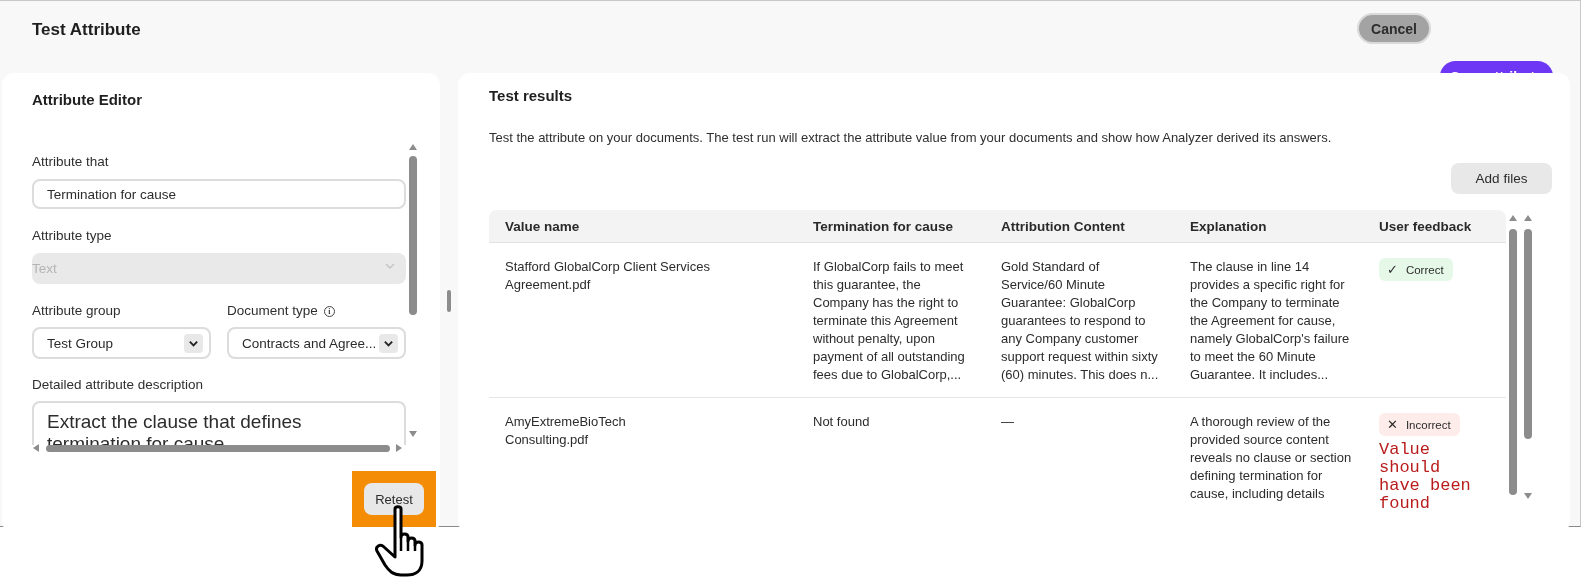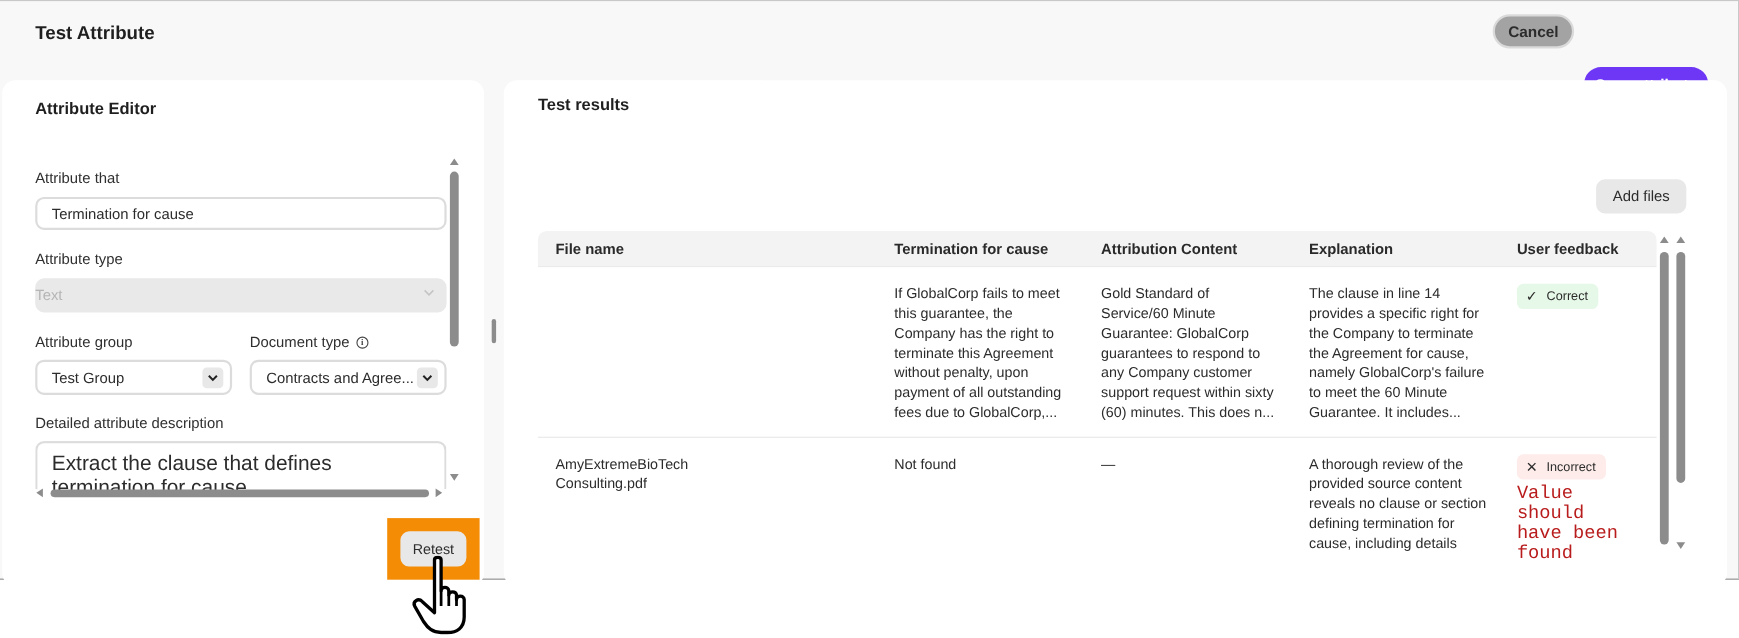--- a/index.html
+++ b/index.html
@@ -67,21 +67,21 @@
     .arrow-right { position: absolute; width: 0; height: 0; border-top: 4px solid transparent; border-bottom: 4px solid transparent; border-left: 6px solid #8c8c8c; }
     .divider-handle { position: absolute; left: 447px; top: 289px; width: 4px; height: 22px; background: #8c8c8c; border-radius: 2px; }
     .retest-highlight { position: absolute; left: 352px; top: 471px; width: 84px; height: 56px; background: #f48c06; }
     .btn-retest {
       position: absolute; left: 364px; top: 483px; width: 60px; height: 32px; background: #e8e8e8; border: none; border-radius: 8px;
       font-size: 13px; color: #2c2c2c; font-family: "Liberation Sans", sans-serif;
     }
     .hand-cursor { position: absolute; left: 373px; top: 505px; width: 62px; height: 72px; }
     .desc { position: absolute; left: 489px; top: 129px; font-size: 13px; color: #2f2f2f; }
     .btn-addfiles {
-      position: absolute; left: 1451px; top: 162px; width: 82px; height: 31px; background: #e8e8e8; border: none; border-radius: 8px;
+      position: absolute; left: 1451px; top: 162px; width: 101px; height: 31px; background: #e8e8e8; border: none; border-radius: 8px;
       font-size: 13.5px; color: #2c2c2c; font-family: "Liberation Sans", sans-serif;
     }
     .table { position: absolute; left: 489px; top: 209px; width: 1017px; }
     .thead { height: 33px; background: #f3f3f3; border-bottom: 1px solid #e2e2e2; border-radius: 8px 8px 0 0; position: relative; }
     .th { position: absolute; top: 9px; font-size: 13.5px; font-weight: bold; color: #2a2a2a; }
     .row { position: relative; border-bottom: 1px solid #e6e6e6; }
     .cell { position: absolute; font-size: 13px; line-height: 18px; color: #2c2c2c; }
     .badge {
       display: inline-flex; align-items: center; height: 23px; border-radius: 6px; padding: 0 9px 0 8px; font-size: 11.5px; color: #2c2c2c;
     }
@@ -146,32 +146,34 @@
     <div class="arrow-left" style="left:31px; top:371px;"></div>
     <div class="scroll-thumb" style="left:44px; top:372px; width:344px; height:7px;"></div>
     <div class="arrow-right" style="left:394px; top:371px;"></div>
   </div>
 
   <div class="divider-handle"></div>
 
   <div class="panel-right">
     <div class="panel-heading" style="left:31px; top:14px;">Test results</div>
   </div>
+  <div class="desc">Test the attribute on your documents. The test run will extract the attribute value from your documents and show how Analyzer derived its answers.</div>
   <button class="btn-addfiles">Add files</button>
 
   <div class="table">
     <div class="thead">
-      <div class="th" style="left:16px;">File name</div>
+      <div class="th" style="left:16px;">Value name</div>
       <div class="th" style="left:324px;">Termination for cause</div>
       <div class="th" style="left:512px;">Attribution Content</div>
       <div class="th" style="left:701px;">Explanation</div>
       <div class="th" style="left:890px;">User feedback</div>
     </div>
 
     <div class="row" style="height:155px;">
+      <div class="cell" style="left:16px; top:15px; width:210px;">Stafford GlobalCorp Client Services Agreement.pdf</div>
       <div class="cell" style="left:324px; top:15px; width:160px;">If GlobalCorp fails to meet this guarantee, the Company has the right to terminate this Agreement without penalty, upon payment of all outstanding fees due to GlobalCorp,...</div>
       <div class="cell" style="left:512px; top:15px; width:160px;">Gold Standard of Service/60 Minute Guarantee: GlobalCorp guarantees to respond to any Company customer support request within sixty (60) minutes. This does n...</div>
       <div class="cell" style="left:701px; top:15px; width:165px;">The clause in line 14 provides a specific right for the Company to terminate the Agreement for cause, namely GlobalCorp's failure to meet the 60 Minute Guarantee. It includes...</div>
       <div class="cell" style="left:890px; top:15px; width:120px;">
         <span class="badge badge-correct">
           <span class="ico">✓</span>
           <span>Correct</span>
         </span>
       </div>
     </div>

